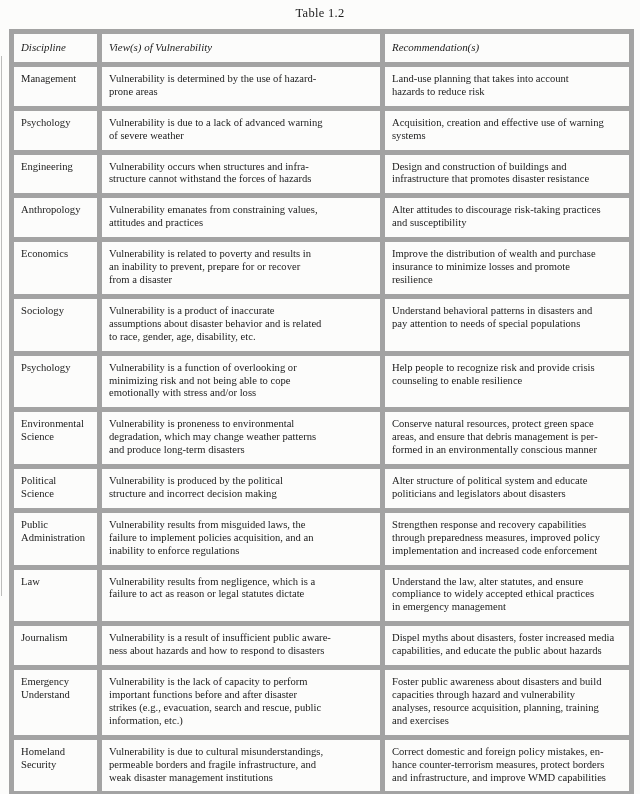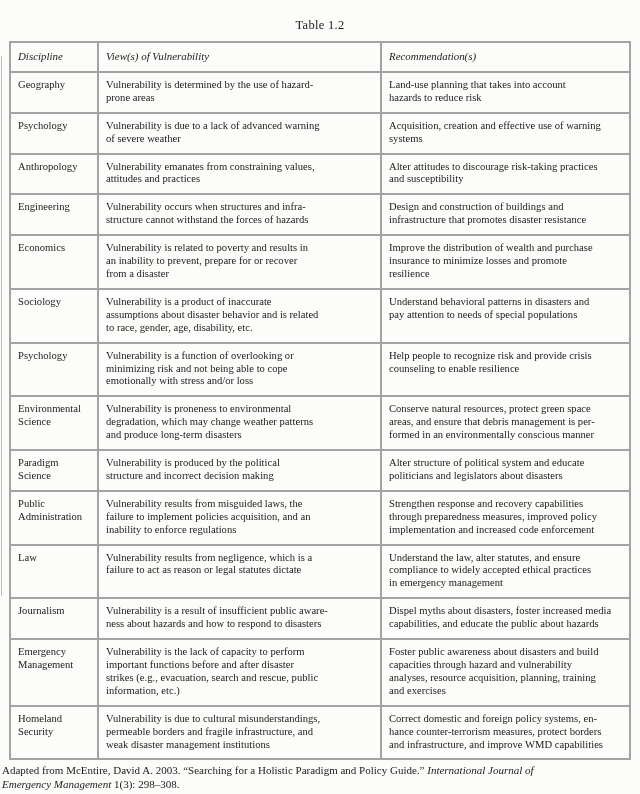--- a/index.html
+++ b/index.html
@@ -20,37 +20,37 @@
     left: 1px;
     top: 56px;
     width: 1px;
     height: 540px;
     background: rgba(70, 70, 70, 0.35);
   }
   .table-title {
     text-align: center;
     font-size: 12.5px;
     line-height: 15px;
-    padding-top: 18px;
+    padding-top: 6px;
     margin: 0 0 8px 0;
     letter-spacing: 0.3px;
   }
   table.vuln-table {
     border-collapse: collapse;
     table-layout: fixed;
     width: 620px;
     margin-left: 9px;
     border: 2px solid #222;
   }
   .vuln-table col.c1 { width: 88px; }
   .vuln-table col.c2 { width: 283px; }
   .vuln-table col.c3 { width: 249px; }
   .vuln-table th,
   .vuln-table td {
-    border: 2px solid #a3a3a3;
+    border: 5px solid #a3a3a3;
     vertical-align: top;
     text-align: left;
     padding: 6px 7px 7px 7px;
     font-size: 10.6px;
     line-height: 12.9px;
     white-space: pre-line;
     overflow-wrap: break-word;
   }
   .vuln-table th {
     font-style: italic;
@@ -84,46 +84,46 @@
   </colgroup>
   <thead>
     <tr>
       <th>Discipline</th>
       <th>View(s) of Vulnerability</th>
       <th>Recommendation(s)</th>
     </tr>
   </thead>
   <tbody>
       <tr>
-        <td>Geography</td>
+        <td>Management</td>
         <td>Vulnerability is determined by the use of hazard-
 prone areas</td>
         <td>Land-use planning that takes into account
 hazards to reduce risk</td>
       </tr>
       <tr>
         <td>Psychology</td>
         <td>Vulnerability is due to a lack of advanced warning
 of severe weather</td>
         <td>Acquisition, creation and effective use of warning
 systems</td>
       </tr>
       <tr>
+        <td>Engineering</td>
+        <td>Vulnerability occurs when structures and infra-
+structure cannot withstand the forces of hazards</td>
+        <td>Design and construction of buildings and
+infrastructure that promotes disaster resistance</td>
+      </tr>
+      <tr>
         <td>Anthropology</td>
         <td>Vulnerability emanates from constraining values,
 attitudes and practices</td>
         <td>Alter attitudes to discourage risk-taking practices
 and susceptibility</td>
-      </tr>
-      <tr>
-        <td>Engineering</td>
-        <td>Vulnerability occurs when structures and infra-
-structure cannot withstand the forces of hazards</td>
-        <td>Design and construction of buildings and
-infrastructure that promotes disaster resistance</td>
       </tr>
       <tr>
         <td>Economics</td>
         <td>Vulnerability is related to poverty and results in
 an inability to prevent, prepare for or recover
 from a disaster</td>
         <td>Improve the distribution of wealth and purchase
 insurance to minimize losses and promote
 resilience</td>
       </tr>
@@ -146,21 +146,21 @@
       <tr>
         <td>Environmental Science</td>
         <td>Vulnerability is proneness to environmental
 degradation, which may change weather patterns
 and produce long-term disasters</td>
         <td>Conserve natural resources, protect green space
 areas, and ensure that debris management is per-
 formed in an environmentally conscious manner</td>
       </tr>
       <tr>
-        <td>Paradigm Science</td>
+        <td>Political Science</td>
         <td>Vulnerability is produced by the political
 structure and incorrect decision making</td>
         <td>Alter structure of political system and educate
 politicians and legislators about disasters</td>
       </tr>
       <tr>
         <td>Public Administration</td>
         <td>Vulnerability results from misguided laws, the
 failure to implement policies acquisition, and an
 inability to enforce regulations</td>
@@ -177,36 +177,36 @@
 in emergency management</td>
       </tr>
       <tr>
         <td>Journalism</td>
         <td>Vulnerability is a result of insufficient public aware-
 ness about hazards and how to respond to disasters</td>
         <td>Dispel myths about disasters, foster increased media
 capabilities, and educate the public about hazards</td>
       </tr>
       <tr>
-        <td>Emergency Management</td>
+        <td>Emergency Understand</td>
         <td>Vulnerability is the lack of capacity to perform
 important functions before and after disaster
 strikes (e.g., evacuation, search and rescue, public
 information, etc.)</td>
         <td>Foster public awareness about disasters and build
 capacities through hazard and vulnerability
 analyses, resource acquisition, planning, training
 and exercises</td>
       </tr>
       <tr>
         <td>Homeland Security</td>
         <td>Vulnerability is due to cultural misunderstandings,
 permeable borders and fragile infrastructure, and
 weak disaster management institutions</td>
-        <td>Correct domestic and foreign policy systems, en-
+        <td>Correct domestic and foreign policy mistakes, en-
 hance counter-terrorism measures, protect borders
 and infrastructure, and improve WMD capabilities</td>
       </tr>
     </tbody>
 </table>
 
 <p class="source-note"><span>Adapted from McEntire, David A. 2003. “Searching for a Holistic Paradigm and Policy Guide.” </span><em>International Journal of
 Emergency Management</em><span> 1(3): 298–308.</span></p>
 
 </body></html>

